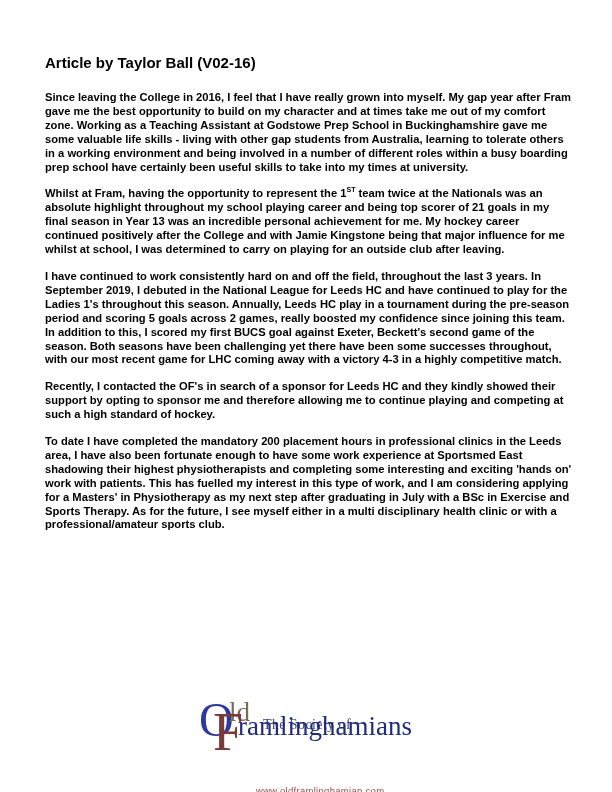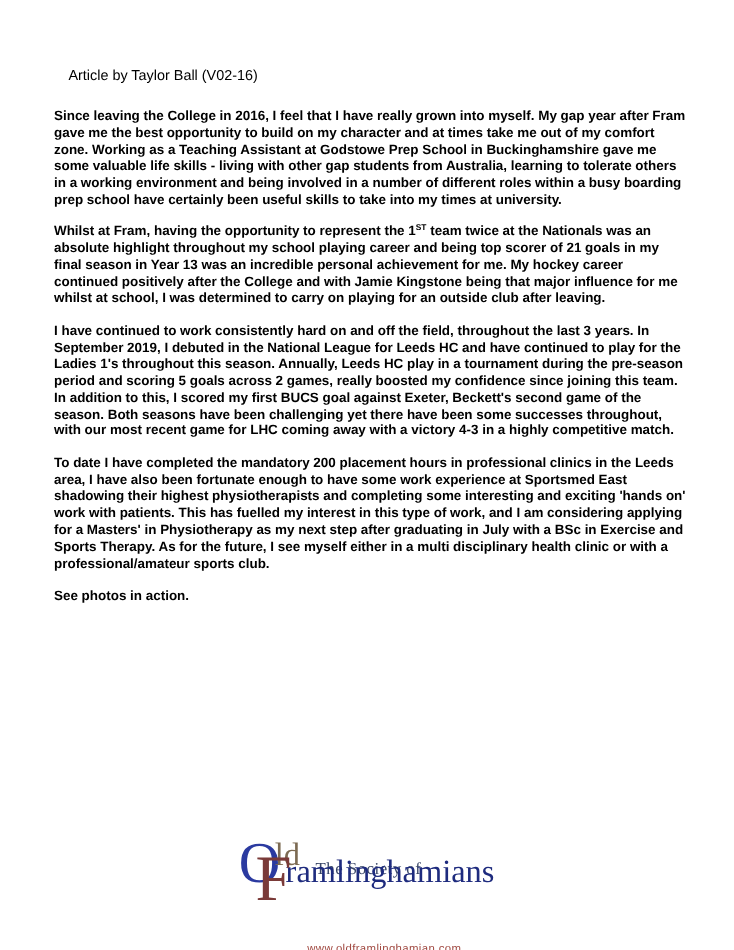--- a/index.html
+++ b/index.html
@@ -16,24 +16,24 @@
     font-family: "Liberation Sans", "DejaVu Sans", sans-serif;
     color: #000000;
   }
   .content {
     position: absolute;
     left: 45px;
     top: 55px;
     width: 528px;
   }
   .content h1 {
-    margin: 0 0 20px 12px;
-    font-size: 12px;
+    margin: 0 0 20px 0;
+    font-size: 15px;
     line-height: 16px;
-    font-weight: normal;
+    font-weight: bold;
     letter-spacing: 0;
   }
   .content p {
     margin: 0 0 13px 0;
     font-size: 11.2px;
     line-height: 13.9px;
     font-weight: bold;
   }
   .content sup {
     font-size: 7px;
@@ -99,24 +99,24 @@
   <div class="content">
     <h1>Article by Taylor Ball (V02-16)</h1>
 
     <p>Since leaving the College in 2016, I feel that I have really grown into myself. My gap year after Fram gave me the best opportunity to build on my character and at times take me out of my comfort zone. Working as a Teaching Assistant at Godstowe Prep School in Buckinghamshire gave me some valuable life skills - living with other gap students from Australia, learning to tolerate others in a working environment and being involved in a number of different roles within a busy boarding prep school have certainly been useful skills to take into my times at university.</p>
 
     <p><span>Whilst at Fram, having the opportunity to represent the 1</span><sup>ST</sup><span> team twice at the Nationals was an absolute highlight throughout my school playing career and being top scorer of 21 goals in my final season in Year 13 was an incredible personal achievement for me. My hockey career continued positively after the College and with Jamie Kingstone being that major influence for me whilst at school, I was determined to carry on playing for an outside club after leaving.</span></p>
 
 
     <p>I have continued to work consistently hard on and off the field, throughout the last 3 years. In September 2019, I debuted in the National League for Leeds HC and have continued to play for the Ladies 1's throughout this season. Annually, Leeds HC play in a tournament during the pre-season period and scoring 5 goals across 2 games, really boosted my confidence since joining this team. In addition to this, I scored my first BUCS goal against Exeter, Beckett's second game of the season. Both seasons have been challenging yet there have been some successes throughout, with our most recent game for LHC coming away with a victory 4-3 in a highly competitive match.</p>
 
+    <p>Recently, I contacted the OF's in search of a sponsor for Leeds HC and they kindly showed their support by opting to sponsor me and therefore allowing me to continue playing and competing at such a high standard of hockey.</p>
 
     <p>To date I have completed the mandatory 200 placement hours in professional clinics in the Leeds area, I have also been fortunate enough to have some work experience at Sportsmed East shadowing their highest physiotherapists and completing some interesting and exciting 'hands on' work with patients. This has fuelled my interest in this type of work, and I am considering applying for a Masters' in Physiotherapy as my next step after graduating in July with a BSc in Exercise and Sports Therapy. As for the future, I see myself either in a multi disciplinary health clinic or with a professional/amateur sports club.</p>
 
-    <p>See photos in action.</p>
   </div>
 
   <div class="logo">
     <span class="lg-o">O</span>
     <span class="lg-ld">ld</span>
     <span class="lg-soc">The Society of</span>
     <span class="lg-f">F</span>
     <span class="lg-rest">ramlinghamians</span>
     <span class="lg-url">www.oldframlinghamian.com</span>
   </div>

